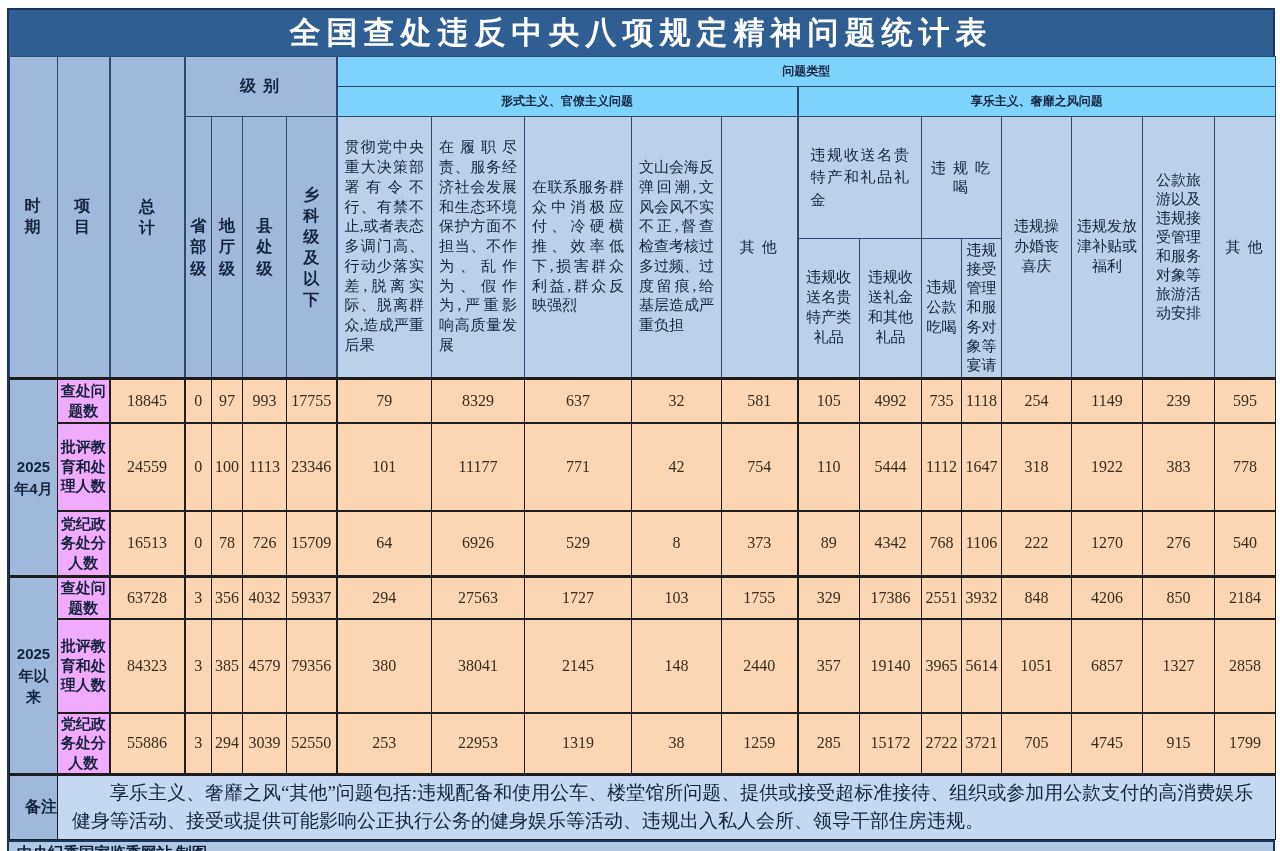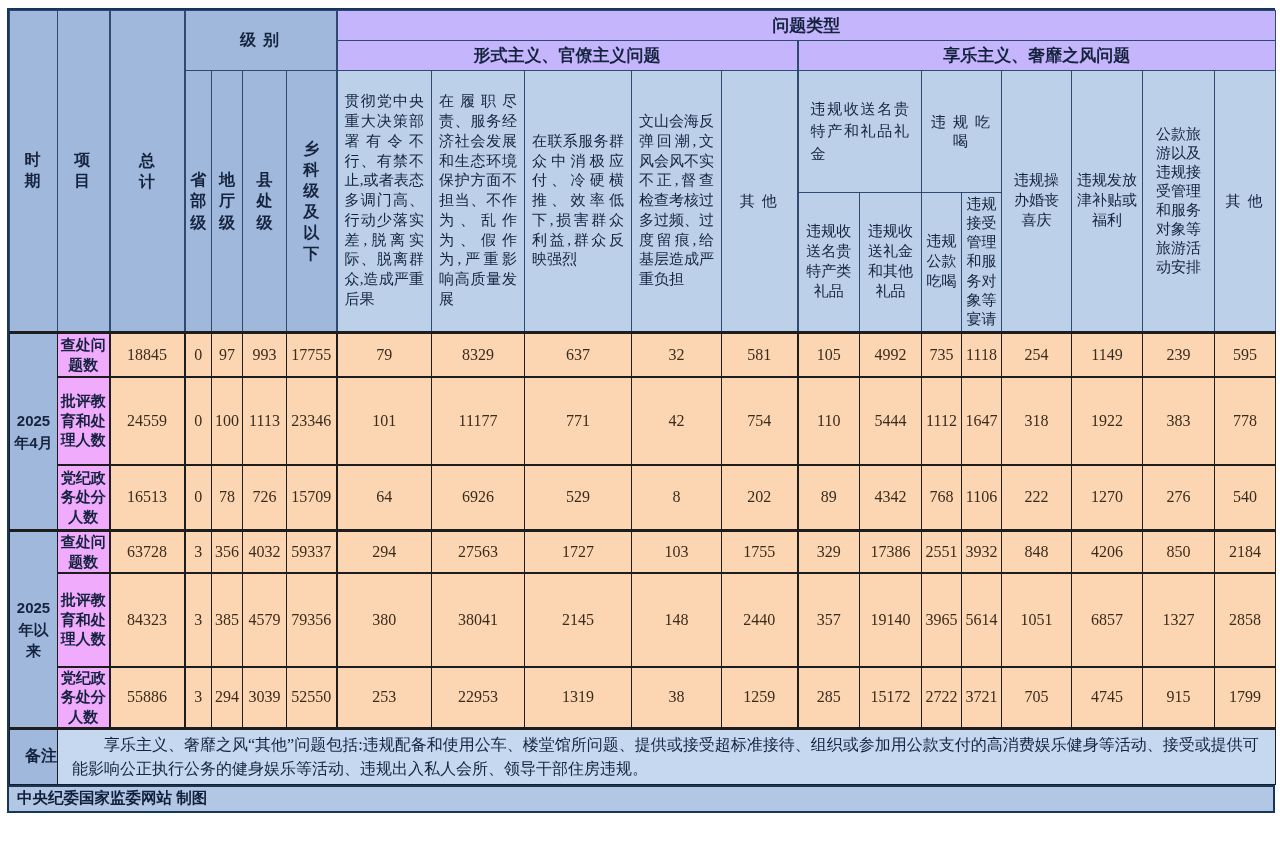--- a/index.html
+++ b/index.html
@@ -6,48 +6,49 @@
   .page{position:relative;width:1280px;height:851px;background:#ffffff;box-sizing:border-box;
         font-family:"Liberation Sans",sans-serif;color:#15233f;overflow:hidden;}
   .sheet{position:absolute;left:7px;top:8px;width:1264px;border:2px solid #16365c;background:#fff;}
   .titlebar{height:46px;background:#2e5e92;color:#ffffff;display:flex;align-items:center;justify-content:center;
             font-family:"Liberation Serif",serif;font-weight:bold;font-size:31px;letter-spacing:6px;}
   table{border-collapse:collapse;table-layout:fixed;width:100%;}
   td{border:1px solid #2e4a70;text-align:center;vertical-align:middle;overflow:hidden;
      font-size:15px;color:#15233f;padding:0;}
   
   .hdark{background:#9fb8db;font-weight:bold;font-size:16px;}
-  .hmed{background:#c4b5fd;font-weight:bold;font-size:17px;}
+  .hmed{background:#7dd3fc;font-weight:bold;font-size:12px;}
   .hlight{background:#bcd0ea;font-family:"Liberation Serif",serif;font-weight:normal;font-size:15px;}
   .jt{text-align:justify;padding:0 7px;line-height:1.32;}
   .jtl{text-align:justify;text-align-last:justify;padding:0 12px;line-height:1.5;font-size:15px;}
   .sp2{letter-spacing:7px;padding-left:5px;}
   .st{display:inline-block;text-align:center;line-height:1.32;vertical-align:middle;}
   .w1{width:18px;}.w2{width:31px;}.w3{width:48px;}.w4{width:62px;}
   
   tr.dr td{border-color:#1d1d1d;border-top-width:2px;border-bottom-width:2px;}
   td.num{background:#fcd6b2;font-family:"Liberation Serif",serif;font-size:16px;color:#3a2c1c;}
   td.plabel{background:#9fb8db;font-weight:bold;font-size:15px;line-height:1.45;padding:0 2px;}
   td.rlabel{background:#f0abfc;font-weight:bold;font-size:15px;}
   tr.sb td{border-top-width:3px;}
   .bl2{border-left-width:2px !important;}
   
   tr.remark td{border-top-width:3px;border-color:#1d1d1d;}
   td.rem-label{background:#9fb8db;font-weight:bold;font-size:16px;text-align:right;}
-  td.rem-text{background:#c5d8ef;text-align:left;font-family:"Liberation Serif",serif;font-size:16px;
+  td.rem-text{background:#c5d8ef;text-align:left;font-family:"Liberation Serif",serif;font-size:19px;
               line-height:1.5;padding:3px 14px;text-indent:2em;color:#132440;}
   .footerbar{height:24px;background:#b2c7e3;border-top:2px solid #16365c;display:flex;align-items:center;
              justify-content:space-between;padding:0 8px;font-weight:bold;font-size:15.5px;color:#101f3c;}
 </style>
 </head>
 <body>
 
 <div class="page">
   <div class="sheet">
 
+    <div class="titlebar">全国查处违反中央八项规定精神问题统计表</div>
 
     <table>
       <colgroup>
         <col style="width:48px">
           <col style="width:52px">
           <col style="width:75px">
         <col style="width:27px">
           <col style="width:31px">
           <col style="width:44px">
           <col style="width:50px">
@@ -152,21 +153,21 @@
         <td class="rlabel"><span class="st w3">党纪政务处分人数</span></td>
         <td class="num bl2">16513</td>
         <td class="num bl2">0</td>
         <td class="num">78</td>
         <td class="num">726</td>
         <td class="num">15709</td>
         <td class="num bl2">64</td>
         <td class="num">6926</td>
         <td class="num">529</td>
         <td class="num">8</td>
-        <td class="num">202</td>
+        <td class="num">373</td>
         <td class="num bl2">89</td>
         <td class="num">4342</td>
         <td class="num">768</td>
         <td class="num">1106</td>
         <td class="num">222</td>
         <td class="num">1270</td>
         <td class="num">276</td>
         <td class="num">540</td>
       </tr>
 

